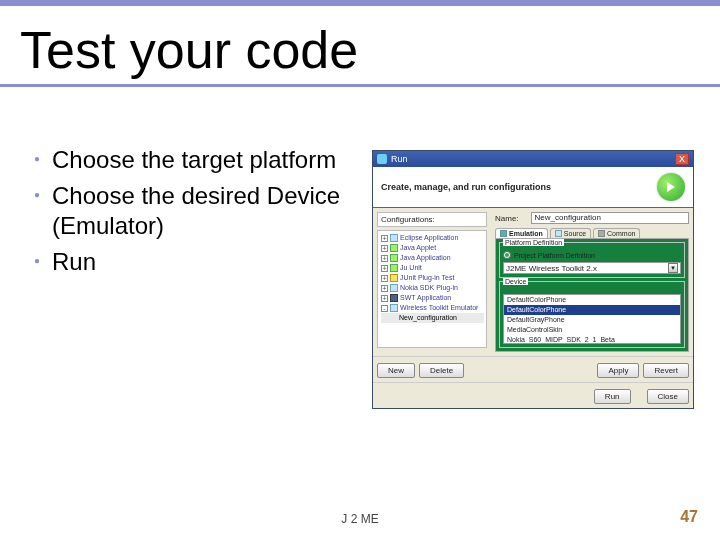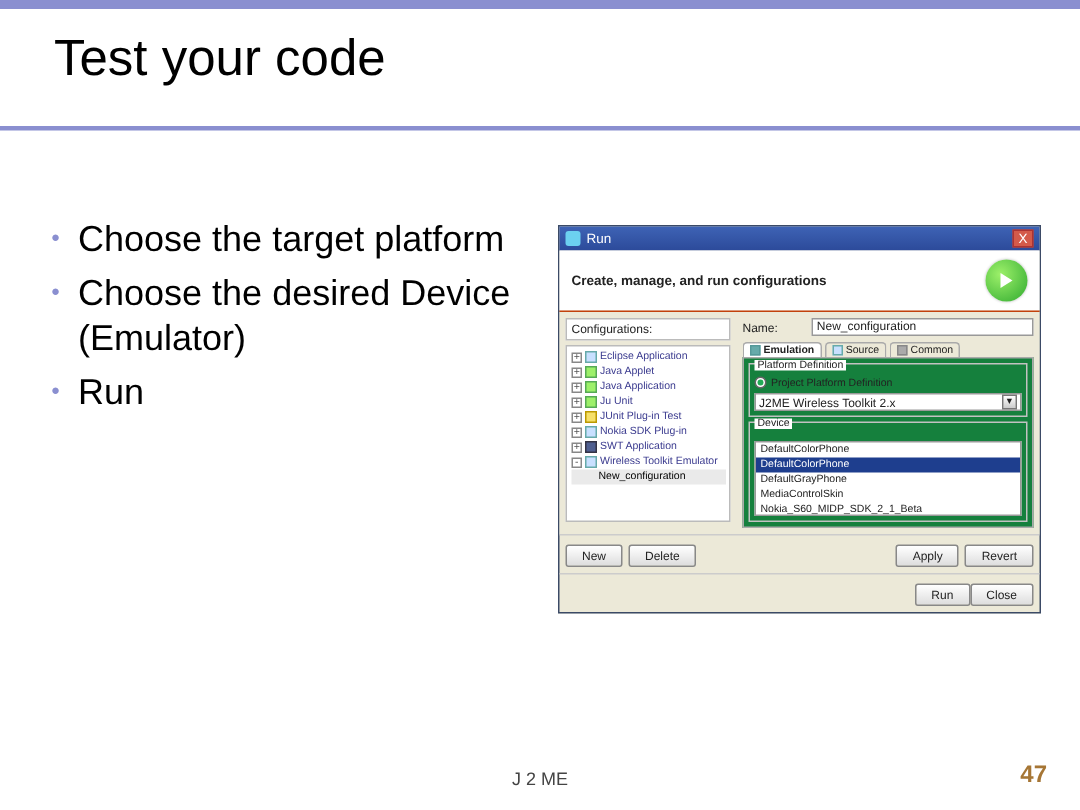--- a/index.html
+++ b/index.html
@@ -1,21 +1,21 @@
 <!DOCTYPE html>
 <html><head>
 <meta charset="utf-8">
 <style>
   * { box-sizing: border-box; font-family: Arial, sans-serif; }
   body { margin:0; background:#fff; }
   .slide { width:720px; height:540px; position:relative; }
   
   .top-accent { position:absolute; top:0; left:0; right:0; height:6px; background:#8a8fd0; }
   .title-line { position:absolute; top:84px; left:0; right:0; height:3px; background:#8a8fd0; } 
-  .title-text { position:absolute; top:20px; left:36px; font-size:34px; }
+  .title-text { position:absolute; top:20px; left:20px; font-size:52px; }
   .bullets { position:absolute; left:30px; top:145px; width:330px; }
   .bullets ul { margin:0; padding-left:22px; list-style:none; }
   .bullets li { position:relative; font-size:24px; line-height:1.25; margin-bottom:6px; }
   .bullets li::before { content:"●"; font-size:10px; color:#8a8fd0; position:absolute; left:-18px; top:8px; }
   .footer-center { position:absolute; bottom:14px; left:0; right:0; text-align:center; font-size:12px; color:#444; }
   .footer-right  { position:absolute; bottom:14px; right:22px; font-size:16px; font-weight:bold; color:#a67635; }
 
   
   .win { position:absolute; left:372px; top:150px; width:322px; border:1px solid #3b4a66; background:#ece9d8; font-size:8px; color:#222; }
   .titlebar { background:linear-gradient(#3e63b5,#2c4a9a); color:#fff; height:16px; display:flex; align-items:center; padding:0 4px; gap:4px; }
@@ -31,41 +31,41 @@
   .cfg-head { border:1px solid #bbb; background:#fff; padding:2px 3px; margin-bottom:3px; font-size:8px; }
   .tree { border:1px solid #bbb; background:#fff; padding:2px 2px 2px 3px; height:118px; overflow:hidden; }
   .tree .node { white-space:nowrap; font-size:7px; line-height:10px; color:#3b3b8f; display:flex; align-items:center; gap:2px;}
   .tree .node.sel { background:#eaeaea; color:#000; }
   .sq { width:7px;height:7px;border:1px solid #888;background:#fff;display:inline-flex;align-items:center;justify-content:center;font-size:7px;color:#555;line-height:5px;}
   .ic { width:8px;height:8px;background:#c8e0ff;border:1px solid #6aa;display:inline-block;}
   .ic.dark{background:#4f5f90;border-color:#334;}
   .ic.green{background:#9df06a;border-color:#5a5;}
   .ic.yel{background:#f6e06a;border-color:#b90;}
   .col-right { flex:1; padding:4px; background:#ece9d8; }
-  .row-name { display:flex; align-items:center; gap:22px; margin-bottom:4px;}
+  .row-name { display:flex; align-items:center; gap:12px; margin-bottom:4px;}
   .row-name .lbl{font-size:8px;}
   .ti { flex:1; border:1px solid #999; background:#fff; height:12px; padding:0 3px; font-size:8px; line-height:10px; }
   .tabs { display:flex; gap:2px; }
   .tab { border:1px solid #aaa; border-bottom:none; background:#ece9d8; padding:1px 4px; border-radius:3px 3px 0 0; font-size:7px; display:flex; align-items:center; gap:2px;}
   .tab.active { background:#fff; font-weight:bold; }
   .tab .t-ic{width:7px;height:7px;background:#6aa;border:1px solid #599;display:inline-block;}
   .tab .t-ic.b{background:#c8e0ff;border-color:#6aa;}
   .tab .t-ic.g{background:#aaa;border-color:#888;}
   .pane { border:1px solid #aaa; background:#15803d; padding:3px; display:flex; flex-direction:column; gap:3px;}
   .grp { border:1px solid #c2c2c2; padding:3px; }
   .grp-title{ font-size:7px; position:relative; top:-8px; background:#fff; display:inline-block; padding:0 2px;}
   .radiorow { display:flex;align-items:center;gap:3px;font-size:7px; margin-top:-4px;}
   .radio { width:8px;height:8px;border:1px solid #666;border-radius:50%;background:#fff;display:inline-flex;align-items:center;justify-content:center;}
   .radio.ch::after{content:"";width:4px;height:4px;border-radius:50%;background:#2a5;}
   .combo { border:1px solid #999; background:#fff; height:12px; display:flex;align-items:center;justify-content:space-between;padding:0 2px;font-size:8px;}
   .combo .drop{width:10px;height:10px;border:1px solid #777;background:linear-gradient(#fff,#ccc);text-align:center;font-size:7px;line-height:8px;}
   .devlist { border:1px solid #999; background:#fff; height:50px; overflow:hidden; }
   .devlist .d { font-size:7px; padding:0 3px; line-height:10px; white-space:nowrap;}
   .devlist .d.sel { background:#1e3e8e; color:#fff; }
-  .btnrow { display:flex; gap:0; padding:6px 4px 4px; border-top:1px solid #ccc;}
+  .btnrow { display:flex; gap:16px; padding:6px 4px 4px; border-top:1px solid #ccc;}
   .btnrow.right{justify-content:flex-end;}
   .btn { border:1px solid #888; background:linear-gradient(#fff,#ddd); padding:2px 10px; font-size:8px; cursor:pointer; border-radius:2px; }
   .splitbtns { display:flex; align-items:flex-start; }
   .splitbtns .left { flex:1; display:flex; gap:4px; }
   .splitbtns .right { display:flex; gap:4px; }
 </style>
 </head>
 <body>
 
 <div class="slide">

